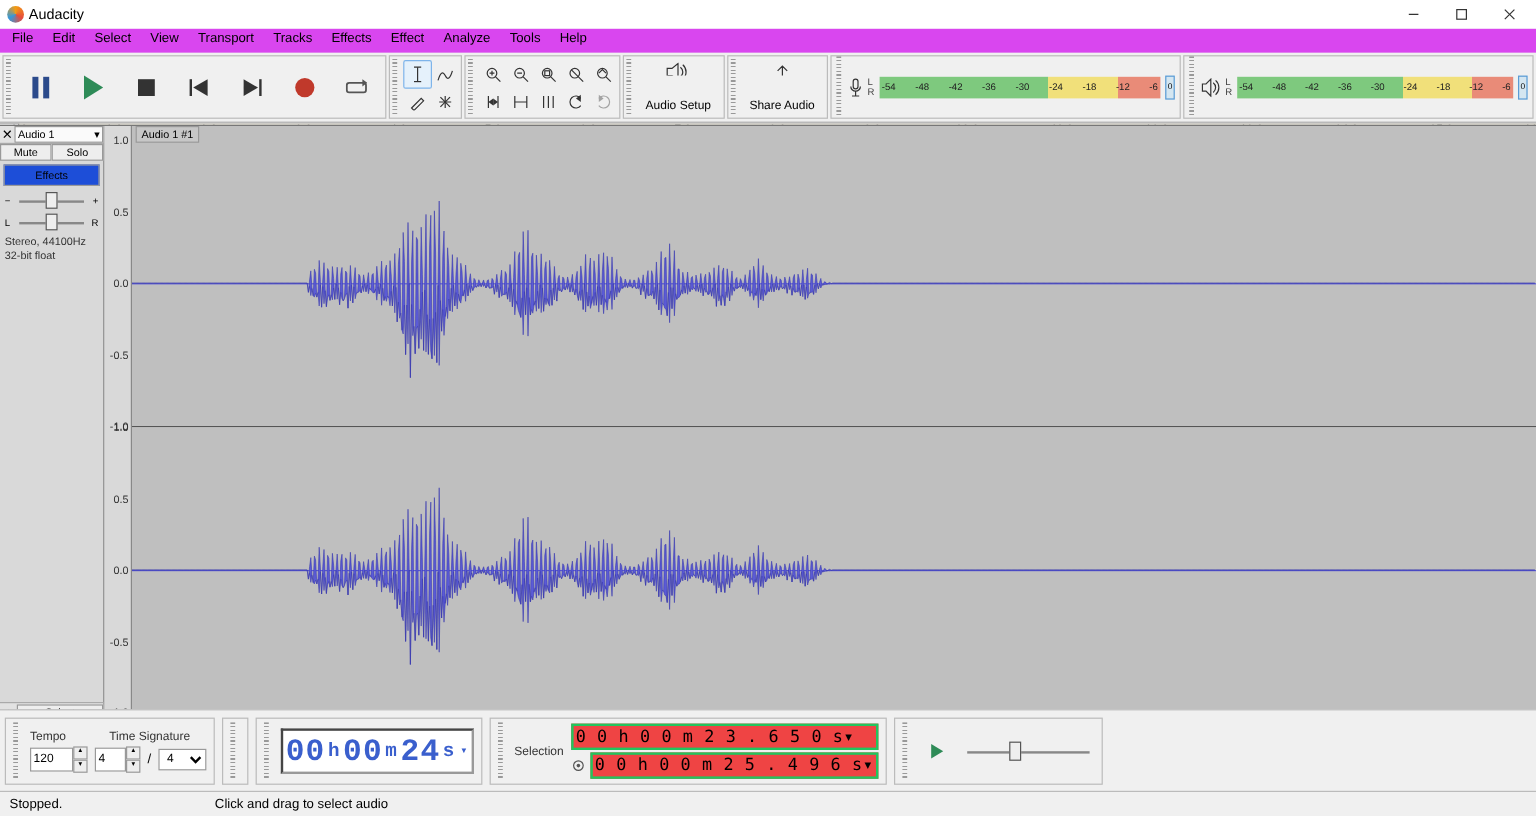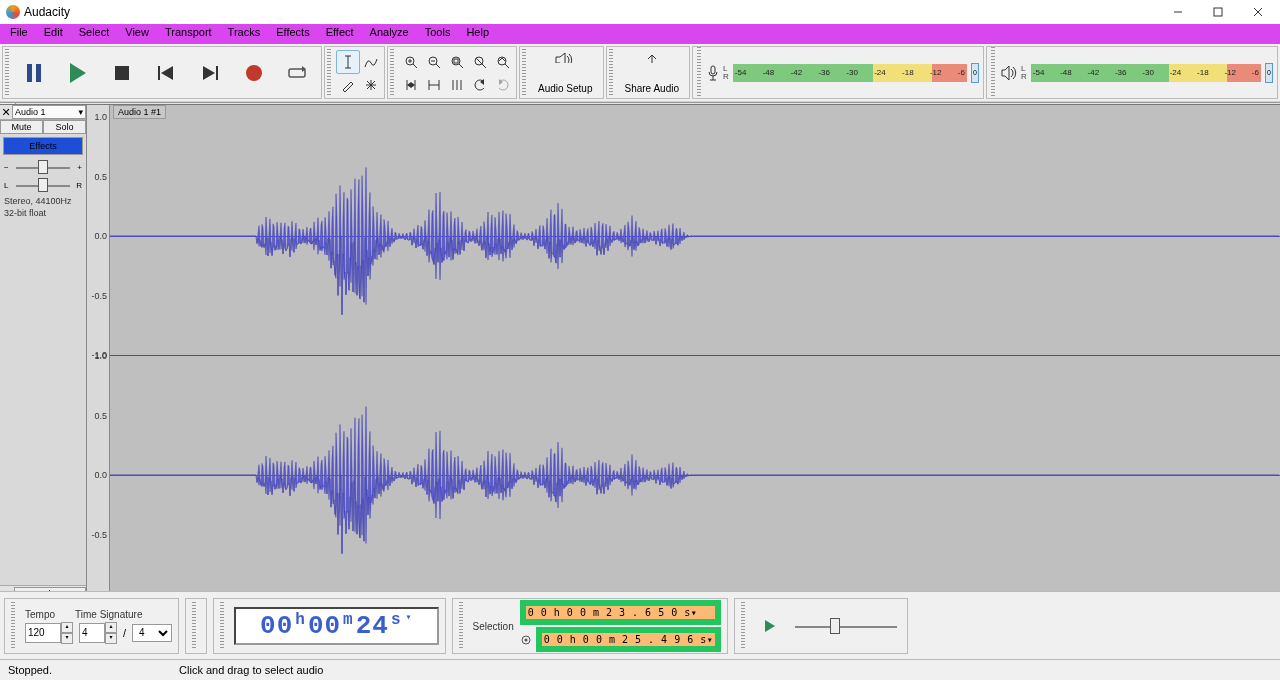--- a/index.html
+++ b/index.html
@@ -58,23 +58,23 @@
 
 .bottom-bars{position:absolute;bottom:20px;left:0;right:0;height:60px;background:#f0f0f0;border-top:1px solid #bbb;display:flex;align-items:center;gap:6px;padding:4px}
 .bb-group{border:1px solid #bbb;background:#f0f0f0;padding:3px 6px;display:flex;align-items:center;gap:6px;height:48px;position:relative}
 .bb-group .grip{width:4px;align-self:stretch;background:repeating-linear-gradient(180deg,#999 0,#999 1px,transparent 1px,transparent 3px);margin-right:4px}
 .bb-label{font-size:10px;color:#333}
 input.num,select.sel{font-size:10px;height:18px;border:1px solid #999;background:#fff;padding:0 2px}
 .spinner{display:flex;align-items:center}
 .spinner input{width:30px}
 .spinner .arrows{display:flex;flex-direction:column;width:12px}
 .spinner .arrows div{height:9px;border:1px solid #999;background:#eee;font-size:6px;line-height:6px;text-align:center;cursor:pointer}
-.big-time{font-family:"Courier New",monospace;font-size:26px;font-weight:bold;color:#3a5fcd;background:#fff;border:2px inset #999;padding:2px 24px;letter-spacing:1px;display:flex;align-items:flex-start}
+.big-time{font-family:"Courier New",monospace;font-size:26px;font-weight:bold;color:#3a5fcd;background:#fff;border:2px inset #999;padding:2px 2px;letter-spacing:1px;display:flex;align-items:center}
 .big-time .unit{font-size:16px;margin:0 2px}
-.sel-box{border:6px solid #22c55e;background:#fdba74;font-family:monospace;font-size:10px;padding:1px 2px;letter-spacing:0.5px}
+.sel-box{border:2px solid #22c55e;background:#ef4444;font-family:monospace;font-size:14px;padding:1px 2px;letter-spacing:0.5px}
 .statusbar{position:absolute;bottom:0;left:0;right:0;height:20px;background:#f0f0f0;border-top:1px solid #bbb;display:flex;align-items:center;padding:0 8px;gap:30px;font-size:11px}
 
 .play-tri{width:0;height:0;border-top:10px solid transparent;border-bottom:10px solid transparent;border-left:16px solid #2e8b57}
 .pause-bars{display:flex;gap:4px}
 .pause-bars div{width:5px;height:18px;background:#2b4a8b}
 .stop-sq{width:14px;height:14px;background:#333}
 .rec-dot{width:16px;height:16px;border-radius:50%;background:#c0392b}
 .play-tri-sm{width:0;height:0;border-top:6px solid transparent;border-bottom:6px solid transparent;border-left:10px solid #2e8b57}
 .slider-h{position:relative;width:110px;height:14px;display:flex;align-items:center}
 .slider-h .rail{position:absolute;left:4px;right:4px;top:50%;height:2px;background:#888}
@@ -430,21 +430,21 @@
           <path d="M0 119 L0 119.0 L1 119.0 L2 119.0 L3 119.0 L4 119.0 L5 119.0 L6 119.0 L7 119.0 L8 119.0 L9 119.0 L10 119.0 L11 119.0 L12 119.0 L13 119.0 L14 119.0 L15 119.0 L16 119.0 L17 119.0 L18 119.0 L19 119.0 L20 119.0 L21 119.0 L22 119.0 L23 119.0 L24 119.0 L25 119.0 L26 119.0 L27 119.0 L28 119.0 L29 119.0 L30 119.0 L31 119.0 L32 119.0 L33 119.0 L34 119.0 L35 119.0 L36 119.0 L37 119.0 L38 119.0 L39 119.0 L40 119.0 L41 119.0 L42 119.0 L43 119.0 L44 119.0 L45 119.0 L46 119.0 L47 119.0 L48 119.0 L49 119.0 L50 119.0 L51 119.0 L52 119.0 L53 119.0 L54 119.0 L55 119.0 L56 119.0 L57 119.0 L58 119.0 L59 119.0 L60 119.0 L61 119.0 L62 119.0 L63 119.0 L64 119.0 L65 119.0 L66 119.0 L67 119.0 L68 119.0 L69 119.0 L70 119.0 L71 119.0 L72 119.0 L73 119.0 L74 119.0 L75 119.0 L76 119.0 L77 119.0 L78 119.0 L79 119.0 L80 119.0 L81 119.0 L82 119.0 L83 119.0 L84 119.0 L85 119.0 L86 119.0 L87 119.0 L88 119.0 L89 119.0 L90 119.0 L91 119.0 L92 119.0 L93 119.0 L94 119.0 L95 119.0 L96 119.0 L97 119.0 L98 119.0 L99 119.0 L100 119.0 L101 119.0 L102 119.0 L103 119.0 L104 119.0 L105 119.0 L106 119.0 L107 119.0 L108 119.0 L109 119.0 L110 119.0 L111 119.0 L112 119.0 L113 119.0 L114 119.0 L115 119.0 L116 119.0 L117 119.0 L118 119.0 L119 119.0 L120 119.0 L121 119.0 L122 119.0 L123 119.0 L124 119.0 L125 119.0 L126 119.0 L127 119.0 L128 119.0 L129 119.0 L130 119.0 L131 119.0 L132 119.0 L133 119.0 L134 119.0 L135 119.0 L136 119.0 L137 119.0 L138 119.0 L139 119.0 L140 119.0 L141 119.0 L142 119.0 L143 119.0 L144 119.0 L145 119.0 L146 119.0 L147 126.6 L148 116.3 L149 108.7 L150 123.4 L151 129.4 L152 107.4 L153 110.6 L154 130.6 L155 126.7 L156 100.0 L157 117.4 L158 139.0 L159 116.2 L160 101.9 L161 125.2 L162 138.6 L163 106.8 L164 109.3 L165 133.3 L166 128.6 L167 105.1 L168 115.0 L169 132.5 L170 119.4 L171 105.7 L172 122.8 L173 136.9 L174 111.3 L175 105.9 L176 133.7 L177 131.9 L178 108.9 L179 110.6 L180 139.8 L181 121.7 L182 104.2 L183 120.6 L184 135.4 L185 115.9 L186 106.0 L187 127.3 L188 126.8 L189 111.6 L190 113.1 L191 127.1 L192 121.3 L193 112.0 L194 118.5 L195 126.1 L196 117.6 L197 110.2 L198 123.0 L199 124.5 L200 112.1 L201 110.9 L202 126.8 L203 123.8 L204 104.9 L205 116.0 L206 127.9 L207 118.3 L208 100.6 L209 123.2 L210 133.4 L211 107.8 L212 103.9 L213 129.7 L214 131.1 L215 100.2 L216 112.2 L217 138.0 L218 121.3 L219 94.3 L220 122.5 L221 151.2 L222 103.2 L223 89.8 L224 143.9 L225 158.1 L226 76.7 L227 100.8 L228 178.5 L229 137.2 L230 68.4 L231 119.1 L232 197.7 L233 101.3 L234 75.3 L235 155.0 L236 177.8 L237 80.9 L238 83.1 L239 173.3 L240 140.7 L241 72.3 L242 111.6 L243 175.0 L244 113.2 L245 61.7 L246 145.2 L247 178.3 L248 88.9 L249 62.4 L250 182.0 L251 148.4 L252 58.7 L253 94.7 L254 185.2 L255 120.8 L256 50.5 L257 133.4 L258 159.0 L259 97.0 L260 75.5 L261 146.8 L262 138.9 L263 89.5 L264 105.8 L265 142.1 L266 123.2 L267 95.2 L268 120.6 L269 137.9 L270 111.2 L271 97.5 L272 128.1 L273 133.5 L274 102.4 L275 109.3 L276 129.6 L277 124.6 L278 103.9 L279 118.3 L280 129.6 L281 117.0 L282 111.1 L283 121.4 L284 125.1 L285 115.0 L286 116.3 L287 122.4 L288 120.8 L289 116.1 L290 118.4 L291 121.9 L292 118.9 L293 116.3 L294 120.0 L295 123.0 L296 116.9 L297 116.1 L298 123.2 L299 122.8 L300 115.0 L301 116.4 L302 128.2 L303 120.0 L304 111.6 L305 120.6 L306 131.0 L307 115.6 L308 108.1 L309 128.2 L310 128.3 L311 109.3 L312 111.5 L313 132.3 L314 122.7 L315 103.4 L316 118.8 L317 138.6 L318 114.1 L319 92.6 L320 133.7 L321 136.7 L322 96.2 L323 93.3 L324 147.5 L325 131.2 L326 76.0 L327 112.0 L328 145.3 L329 115.2 L330 74.9 L331 130.9 L332 145.5 L333 97.0 L334 94.0 L335 137.4 L336 133.8 L337 95.6 L338 112.3 L339 140.1 L340 120.3 L341 94.5 L342 122.9 L343 142.4 L344 106.7 L345 101.1 L346 131.8 L347 136.0 L348 99.9 L349 113.3 L350 137.4 L351 123.1 L352 105.0 L353 119.7 L354 133.9 L355 115.1 L356 112.5 L357 124.3 L358 126.2 L359 113.8 L360 115.4 L361 124.7 L362 120.9 L363 113.8 L364 118.4 L365 126.4 L366 117.8 L367 111.6 L368 123.5 L369 128.8 L370 114.0 L371 109.1 L372 133.3 L373 125.8 L374 104.6 L375 113.5 L376 140.9 L377 118.8 L378 95.0 L379 126.3 L380 138.1 L381 108.2 L382 98.0 L383 135.9 L384 130.0 L385 100.3 L386 111.3 L387 137.4 L388 121.7 L389 94.9 L390 122.0 L391 136.9 L392 109.0 L393 93.6 L394 131.9 L395 135.0 L396 96.6 L397 106.5 L398 131.8 L399 125.3 L400 97.1 L401 118.6 L402 132.8 L403 115.3 L404 107.4 L405 122.5 L406 126.7 L407 113.4 L408 115.3 L409 123.3 L410 120.9 L411 115.5 L412 118.4 L413 122.7 L414 118.7 L415 115.9 L416 120.2 L417 123.1 L418 116.5 L419 116.6 L420 123.4 L421 122.8 L422 114.3 L423 116.8 L424 128.7 L425 119.6 L426 112.0 L427 121.3 L428 131.8 L429 114.5 L430 108.5 L431 129.0 L432 128.5 L433 108.6 L434 112.4 L435 132.1 L436 122.3 L437 101.3 L438 120.0 L439 141.3 L440 113.3 L441 92.6 L442 135.8 L443 136.8 L444 98.1 L445 97.5 L446 146.1 L447 126.7 L448 86.1 L449 115.4 L450 140.2 L451 115.2 L452 91.8 L453 127.7 L454 132.5 L455 107.1 L456 107.3 L457 128.8 L458 124.7 L459 109.9 L460 116.6 L461 127.3 L462 119.0 L463 109.7 L464 120.7 L465 126.1 L466 114.6 L467 113.4 L468 122.7 L469 123.8 L470 112.2 L471 117.0 L472 125.9 L473 120.4 L474 110.9 L475 119.8 L476 129.5 L477 114.9 L478 111.5 L479 125.6 L480 128.5 L481 109.9 L482 113.1 L483 129.8 L484 122.8 L485 106.1 L486 118.4 L487 138.3 L488 115.1 L489 104.1 L490 129.4 L491 137.4 L492 109.4 L493 106.3 L494 137.8 L495 126.2 L496 107.0 L497 115.8 L498 133.8 L499 118.4 L500 108.8 L501 122.4 L502 125.6 L503 115.8 L504 114.2 L505 123.0 L506 121.3 L507 115.2 L508 117.5 L509 123.7 L510 119.4 L511 111.9 L512 120.4 L513 125.2 L514 114.7 L515 107.9 L516 126.4 L517 126.6 L518 104.8 L519 110.8 L520 129.3 L521 123.0 L522 98.5 L523 119.5 L524 132.7 L525 113.8 L526 104.2 L527 124.5 L528 129.0 L529 110.3 L530 113.4 L531 126.1 L532 121.8 L533 111.7 L534 118.3 L535 126.1 L536 118.0 L537 113.4 L538 121.0 L539 124.8 L540 115.3 L541 116.5 L542 123.7 L543 122.5 L544 113.9 L545 117.5 L546 127.4 L547 119.1 L548 113.6 L549 121.3 L550 129.0 L551 114.7 L552 111.7 L553 126.5 L554 125.4 L555 111.4 L556 115.2 L557 129.5 L558 120.7 L559 107.7 L560 120.4 L561 132.5 L562 115.8 L563 106.5 L564 127.7 L565 126.9 L566 111.2 L567 112.1 L568 128.3 L569 120.6 L570 111.0 L571 118.6 L572 123.7 L573 118.2 L574 115.0 L575 120.4 L576 120.4 L577 117.8 L578 118.1 L579 119.8 L580 119.3 L581 118.4 L582 118.9 L583 119.3 L584 119.0 L585 119.0 L586 119.0 L587 119.0 L588 119.0 L589 119.0 L590 119.0 L591 119.0 L592 119.0 L593 119.0 L594 119.0 L595 119.0 L596 119.0 L597 119.0 L598 119.0 L599 119.0 L600 119.0 L601 119.0 L602 119.0 L603 119.0 L604 119.0 L605 119.0 L606 119.0 L607 119.0 L608 119.0 L609 119.0 L610 119.0 L611 119.0 L612 119.0 L613 119.0 L614 119.0 L615 119.0 L616 119.0 L617 119.0 L618 119.0 L619 119.0 L620 119.0 L621 119.0 L622 119.0 L623 119.0 L624 119.0 L625 119.0 L626 119.0 L627 119.0 L628 119.0 L629 119.0 L630 119.0 L631 119.0 L632 119.0 L633 119.0 L634 119.0 L635 119.0 L636 119.0 L637 119.0 L638 119.0 L639 119.0 L640 119.0 L641 119.0 L642 119.0 L643 119.0 L644 119.0 L645 119.0 L646 119.0 L647 119.0 L648 119.0 L649 119.0 L650 119.0 L651 119.0 L652 119.0 L653 119.0 L654 119.0 L655 119.0 L656 119.0 L657 119.0 L658 119.0 L659 119.0 L660 119.0 L661 119.0 L662 119.0 L663 119.0 L664 119.0 L665 119.0 L666 119.0 L667 119.0 L668 119.0 L669 119.0 L670 119.0 L671 119.0 L672 119.0 L673 119.0 L674 119.0 L675 119.0 L676 119.0 L677 119.0 L678 119.0 L679 119.0 L680 119.0 L681 119.0 L682 119.0 L683 119.0 L684 119.0 L685 119.0 L686 119.0 L687 119.0 L688 119.0 L689 119.0 L690 119.0 L691 119.0 L692 119.0 L693 119.0 L694 119.0 L695 119.0 L696 119.0 L697 119.0 L698 119.0 L699 119.0 L700 119.0 L701 119.0 L702 119.0 L703 119.0 L704 119.0 L705 119.0 L706 119.0 L707 119.0 L708 119.0 L709 119.0 L710 119.0 L711 119.0 L712 119.0 L713 119.0 L714 119.0 L715 119.0 L716 119.0 L717 119.0 L718 119.0 L719 119.0 L720 119.0 L721 119.0 L722 119.0 L723 119.0 L724 119.0 L725 119.0 L726 119.0 L727 119.0 L728 119.0 L729 119.0 L730 119.0 L731 119.0 L732 119.0 L733 119.0 L734 119.0 L735 119.0 L736 119.0 L737 119.0 L738 119.0 L739 119.0 L740 119.0 L741 119.0 L742 119.0 L743 119.0 L744 119.0 L745 119.0 L746 119.0 L747 119.0 L748 119.0 L749 119.0 L750 119.0 L751 119.0 L752 119.0 L753 119.0 L754 119.0 L755 119.0 L756 119.0 L757 119.0 L758 119.0 L759 119.0 L760 119.0 L761 119.0 L762 119.0 L763 119.0 L764 119.0 L765 119.0 L766 119.0 L767 119.0 L768 119.0 L769 119.0 L770 119.0 L771 119.0 L772 119.0 L773 119.0 L774 119.0 L775 119.0 L776 119.0 L777 119.0 L778 119.0 L779 119.0 L780 119.0 L781 119.0 L782 119.0 L783 119.0 L784 119.0 L785 119.0 L786 119.0 L787 119.0 L788 119.0 L789 119.0 L790 119.0 L791 119.0 L792 119.0 L793 119.0 L794 119.0 L795 119.0 L796 119.0 L797 119.0 L798 119.0 L799 119.0 L800 119.0 L801 119.0 L802 119.0 L803 119.0 L804 119.0 L805 119.0 L806 119.0 L807 119.0 L808 119.0 L809 119.0 L810 119.0 L811 119.0 L812 119.0 L813 119.0 L814 119.0 L815 119.0 L816 119.0 L817 119.0 L818 119.0 L819 119.0 L820 119.0 L821 119.0 L822 119.0 L823 119.0 L824 119.0 L825 119.0 L826 119.0 L827 119.0 L828 119.0 L829 119.0 L830 119.0 L831 119.0 L832 119.0 L833 119.0 L834 119.0 L835 119.0 L836 119.0 L837 119.0 L838 119.0 L839 119.0 L840 119.0 L841 119.0 L842 119.0 L843 119.0 L844 119.0 L845 119.0 L846 119.0 L847 119.0 L848 119.0 L849 119.0 L850 119.0 L851 119.0 L852 119.0 L853 119.0 L854 119.0 L855 119.0 L856 119.0 L857 119.0 L858 119.0 L859 119.0 L860 119.0 L861 119.0 L862 119.0 L863 119.0 L864 119.0 L865 119.0 L866 119.0 L867 119.0 L868 119.0 L869 119.0 L870 119.0 L871 119.0 L872 119.0 L873 119.0 L874 119.0 L875 119.0 L876 119.0 L877 119.0 L878 119.0 L879 119.0 L880 119.0 L881 119.0 L882 119.0 L883 119.0 L884 119.0 L885 119.0 L886 119.0 L887 119.0 L888 119.0 L889 119.0 L890 119.0 L891 119.0 L892 119.0 L893 119.0 L894 119.0 L895 119.0 L896 119.0 L897 119.0 L898 119.0 L899 119.0 L900 119.0 L901 119.0 L902 119.0 L903 119.0 L904 119.0 L905 119.0 L906 119.0 L907 119.0 L908 119.0 L909 119.0 L910 119.0 L911 119.0 L912 119.0 L913 119.0 L914 119.0 L915 119.0 L916 119.0 L917 119.0 L918 119.0 L919 119.0 L920 119.0 L921 119.0 L922 119.0 L923 119.0 L924 119.0 L925 119.0 L926 119.0 L927 119.0 L928 119.0 L929 119.0 L930 119.0 L931 119.0 L932 119.0 L933 119.0 L934 119.0 L935 119.0 L936 119.0 L937 119.0 L938 119.0 L939 119.0 L940 119.0 L941 119.0 L942 119.0 L943 119.0 L944 119.0 L945 119.0 L946 119.0 L947 119.0 L948 119.0 L949 119.0 L950 119.0 L951 119.0 L952 119.0 L953 119.0 L954 119.0 L955 119.0 L956 119.0 L957 119.0 L958 119.0 L959 119.0 L960 119.0 L961 119.0 L962 119.0 L963 119.0 L964 119.0 L965 119.0 L966 119.0 L967 119.0 L968 119.0 L969 119.0 L970 119.0 L971 119.0 L972 119.0 L973 119.0 L974 119.0 L975 119.0 L976 119.0 L977 119.0 L978 119.0 L979 119.0 L980 119.0 L981 119.0 L982 119.0 L983 119.0 L984 119.0 L985 119.0 L986 119.0 L987 119.0 L988 119.0 L989 119.0 L990 119.0 L991 119.0 L992 119.0 L993 119.0 L994 119.0 L995 119.0 L996 119.0 L997 119.0 L998 119.0 L999 119.0 L1000 119.0 L1001 119.0 L1002 119.0 L1003 119.0 L1004 119.0 L1005 119.0 L1006 119.0 L1007 119.0 L1008 119.0 L1009 119.0 L1010 119.0 L1011 119.0 L1012 119.0 L1013 119.0 L1014 119.0 L1015 119.0 L1016 119.0 L1017 119.0 L1018 119.0 L1019 119.0 L1020 119.0 L1021 119.0 L1022 119.0 L1023 119.0 L1024 119.0 L1025 119.0 L1026 119.0 L1027 119.0 L1028 119.0 L1029 119.0 L1030 119.0 L1031 119.0 L1032 119.0 L1033 119.0 L1034 119.0 L1035 119.0 L1036 119.0 L1037 119.0 L1038 119.0 L1039 119.0 L1040 119.0 L1041 119.0 L1042 119.0 L1043 119.0 L1044 119.0 L1045 119.0 L1046 119.0 L1047 119.0 L1048 119.0 L1049 119.0 L1050 119.0 L1051 119.0 L1052 119.0 L1053 119.0 L1054 119.0 L1055 119.0 L1056 119.0 L1057 119.0 L1058 119.0 L1059 119.0 L1060 119.0 L1061 119.0 L1062 119.0 L1063 119.0 L1064 119.0 L1065 119.0 L1066 119.0 L1067 119.0 L1068 119.0 L1069 119.0 L1070 119.0 L1071 119.0 L1072 119.0 L1073 119.0 L1074 119.0 L1075 119.0 L1076 119.0 L1077 119.0 L1078 119.0 L1079 119.0 L1080 119.0 L1081 119.0 L1082 119.0 L1083 119.0 L1084 119.0 L1085 119.0 L1086 119.0 L1087 119.0 L1088 119.0 L1089 119.0 L1090 119.0 L1091 119.0 L1092 119.0 L1093 119.0 L1094 119.0 L1095 119.0 L1096 119.0 L1097 119.0 L1098 119.0 L1099 119.0 L1100 119.0 L1101 119.0 L1102 119.0 L1103 119.0 L1104 119.0 L1105 119.0 L1106 119.0 L1107 119.0 L1108 119.0 L1109 119.0 L1110 119.0 L1111 119.0 L1112 119.0 L1113 119.0 L1114 119.0 L1115 119.0 L1116 119.0 L1117 119.0 L1118 119.0 L1119 119.0 L1120 119.0 L1121 119.0 L1122 119.0 L1123 119.0 L1124 119.0 L1125 119.0 L1126 119.0 L1127 119.0 L1128 119.0 L1129 119.0 L1130 119.0 L1131 119.0 L1132 119.0 L1133 119.0 L1134 119.0 L1135 119.0 L1136 119.0 L1137 119.0 L1138 119.0 L1139 119.0 L1140 119.0 L1141 119.0 L1142 119.0 L1143 119.0 L1144 119.0 L1145 119.0 L1146 119.0 L1147 119.0 L1148 119.0 L1149 119.0 L1150 119.0 L1151 119.0 L1152 119.0 L1153 119.0 L1154 119.0 L1155 119.0 L1156 119.0 L1157 119.0 L1158 119.0 L1159 119.0 L1160 119.0 L1161 119.0 L1162 119.0 L1163 119.0 L1164 119.0 L1165 119.0 L1166 119.0 L1167 119.0 L1168 119.0 L1169 119.0 L1169 119.0 L1168 119.0 L1167 119.0 L1166 119.0 L1165 119.0 L1164 119.0 L1163 119.0 L1162 119.0 L1161 119.0 L1160 119.0 L1159 119.0 L1158 119.0 L1157 119.0 L1156 119.0 L1155 119.0 L1154 119.0 L1153 119.0 L1152 119.0 L1151 119.0 L1150 119.0 L1149 119.0 L1148 119.0 L1147 119.0 L1146 119.0 L1145 119.0 L1144 119.0 L1143 119.0 L1142 119.0 L1141 119.0 L1140 119.0 L1139 119.0 L1138 119.0 L1137 119.0 L1136 119.0 L1135 119.0 L1134 119.0 L1133 119.0 L1132 119.0 L1131 119.0 L1130 119.0 L1129 119.0 L1128 119.0 L1127 119.0 L1126 119.0 L1125 119.0 L1124 119.0 L1123 119.0 L1122 119.0 L1121 119.0 L1120 119.0 L1119 119.0 L1118 119.0 L1117 119.0 L1116 119.0 L1115 119.0 L1114 119.0 L1113 119.0 L1112 119.0 L1111 119.0 L1110 119.0 L1109 119.0 L1108 119.0 L1107 119.0 L1106 119.0 L1105 119.0 L1104 119.0 L1103 119.0 L1102 119.0 L1101 119.0 L1100 119.0 L1099 119.0 L1098 119.0 L1097 119.0 L1096 119.0 L1095 119.0 L1094 119.0 L1093 119.0 L1092 119.0 L1091 119.0 L1090 119.0 L1089 119.0 L1088 119.0 L1087 119.0 L1086 119.0 L1085 119.0 L1084 119.0 L1083 119.0 L1082 119.0 L1081 119.0 L1080 119.0 L1079 119.0 L1078 119.0 L1077 119.0 L1076 119.0 L1075 119.0 L1074 119.0 L1073 119.0 L1072 119.0 L1071 119.0 L1070 119.0 L1069 119.0 L1068 119.0 L1067 119.0 L1066 119.0 L1065 119.0 L1064 119.0 L1063 119.0 L1062 119.0 L1061 119.0 L1060 119.0 L1059 119.0 L1058 119.0 L1057 119.0 L1056 119.0 L1055 119.0 L1054 119.0 L1053 119.0 L1052 119.0 L1051 119.0 L1050 119.0 L1049 119.0 L1048 119.0 L1047 119.0 L1046 119.0 L1045 119.0 L1044 119.0 L1043 119.0 L1042 119.0 L1041 119.0 L1040 119.0 L1039 119.0 L1038 119.0 L1037 119.0 L1036 119.0 L1035 119.0 L1034 119.0 L1033 119.0 L1032 119.0 L1031 119.0 L1030 119.0 L1029 119.0 L1028 119.0 L1027 119.0 L1026 119.0 L1025 119.0 L1024 119.0 L1023 119.0 L1022 119.0 L1021 119.0 L1020 119.0 L1019 119.0 L1018 119.0 L1017 119.0 L1016 119.0 L1015 119.0 L1014 119.0 L1013 119.0 L1012 119.0 L1011 119.0 L1010 119.0 L1009 119.0 L1008 119.0 L1007 119.0 L1006 119.0 L1005 119.0 L1004 119.0 L1003 119.0 L1002 119.0 L1001 119.0 L1000 119.0 L999 119.0 L998 119.0 L997 119.0 L996 119.0 L995 119.0 L994 119.0 L993 119.0 L992 119.0 L991 119.0 L990 119.0 L989 119.0 L988 119.0 L987 119.0 L986 119.0 L985 119.0 L984 119.0 L983 119.0 L982 119.0 L981 119.0 L980 119.0 L979 119.0 L978 119.0 L977 119.0 L976 119.0 L975 119.0 L974 119.0 L973 119.0 L972 119.0 L971 119.0 L970 119.0 L969 119.0 L968 119.0 L967 119.0 L966 119.0 L965 119.0 L964 119.0 L963 119.0 L962 119.0 L961 119.0 L960 119.0 L959 119.0 L958 119.0 L957 119.0 L956 119.0 L955 119.0 L954 119.0 L953 119.0 L952 119.0 L951 119.0 L950 119.0 L949 119.0 L948 119.0 L947 119.0 L946 119.0 L945 119.0 L944 119.0 L943 119.0 L942 119.0 L941 119.0 L940 119.0 L939 119.0 L938 119.0 L937 119.0 L936 119.0 L935 119.0 L934 119.0 L933 119.0 L932 119.0 L931 119.0 L930 119.0 L929 119.0 L928 119.0 L927 119.0 L926 119.0 L925 119.0 L924 119.0 L923 119.0 L922 119.0 L921 119.0 L920 119.0 L919 119.0 L918 119.0 L917 119.0 L916 119.0 L915 119.0 L914 119.0 L913 119.0 L912 119.0 L911 119.0 L910 119.0 L909 119.0 L908 119.0 L907 119.0 L906 119.0 L905 119.0 L904 119.0 L903 119.0 L902 119.0 L901 119.0 L900 119.0 L899 119.0 L898 119.0 L897 119.0 L896 119.0 L895 119.0 L894 119.0 L893 119.0 L892 119.0 L891 119.0 L890 119.0 L889 119.0 L888 119.0 L887 119.0 L886 119.0 L885 119.0 L884 119.0 L883 119.0 L882 119.0 L881 119.0 L880 119.0 L879 119.0 L878 119.0 L877 119.0 L876 119.0 L875 119.0 L874 119.0 L873 119.0 L872 119.0 L871 119.0 L870 119.0 L869 119.0 L868 119.0 L867 119.0 L866 119.0 L865 119.0 L864 119.0 L863 119.0 L862 119.0 L861 119.0 L860 119.0 L859 119.0 L858 119.0 L857 119.0 L856 119.0 L855 119.0 L854 119.0 L853 119.0 L852 119.0 L851 119.0 L850 119.0 L849 119.0 L848 119.0 L847 119.0 L846 119.0 L845 119.0 L844 119.0 L843 119.0 L842 119.0 L841 119.0 L840 119.0 L839 119.0 L838 119.0 L837 119.0 L836 119.0 L835 119.0 L834 119.0 L833 119.0 L832 119.0 L831 119.0 L830 119.0 L829 119.0 L828 119.0 L827 119.0 L826 119.0 L825 119.0 L824 119.0 L823 119.0 L822 119.0 L821 119.0 L820 119.0 L819 119.0 L818 119.0 L817 119.0 L816 119.0 L815 119.0 L814 119.0 L813 119.0 L812 119.0 L811 119.0 L810 119.0 L809 119.0 L808 119.0 L807 119.0 L806 119.0 L805 119.0 L804 119.0 L803 119.0 L802 119.0 L801 119.0 L800 119.0 L799 119.0 L798 119.0 L797 119.0 L796 119.0 L795 119.0 L794 119.0 L793 119.0 L792 119.0 L791 119.0 L790 119.0 L789 119.0 L788 119.0 L787 119.0 L786 119.0 L785 119.0 L784 119.0 L783 119.0 L782 119.0 L781 119.0 L780 119.0 L779 119.0 L778 119.0 L777 119.0 L776 119.0 L775 119.0 L774 119.0 L773 119.0 L772 119.0 L771 119.0 L770 119.0 L769 119.0 L768 119.0 L767 119.0 L766 119.0 L765 119.0 L764 119.0 L763 119.0 L762 119.0 L761 119.0 L760 119.0 L759 119.0 L758 119.0 L757 119.0 L756 119.0 L755 119.0 L754 119.0 L753 119.0 L752 119.0 L751 119.0 L750 119.0 L749 119.0 L748 119.0 L747 119.0 L746 119.0 L745 119.0 L744 119.0 L743 119.0 L742 119.0 L741 119.0 L740 119.0 L739 119.0 L738 119.0 L737 119.0 L736 119.0 L735 119.0 L734 119.0 L733 119.0 L732 119.0 L731 119.0 L730 119.0 L729 119.0 L728 119.0 L727 119.0 L726 119.0 L725 119.0 L724 119.0 L723 119.0 L722 119.0 L721 119.0 L720 119.0 L719 119.0 L718 119.0 L717 119.0 L716 119.0 L715 119.0 L714 119.0 L713 119.0 L712 119.0 L711 119.0 L710 119.0 L709 119.0 L708 119.0 L707 119.0 L706 119.0 L705 119.0 L704 119.0 L703 119.0 L702 119.0 L701 119.0 L700 119.0 L699 119.0 L698 119.0 L697 119.0 L696 119.0 L695 119.0 L694 119.0 L693 119.0 L692 119.0 L691 119.0 L690 119.0 L689 119.0 L688 119.0 L687 119.0 L686 119.0 L685 119.0 L684 119.0 L683 119.0 L682 119.0 L681 119.0 L680 119.0 L679 119.0 L678 119.0 L677 119.0 L676 119.0 L675 119.0 L674 119.0 L673 119.0 L672 119.0 L671 119.0 L670 119.0 L669 119.0 L668 119.0 L667 119.0 L666 119.0 L665 119.0 L664 119.0 L663 119.0 L662 119.0 L661 119.0 L660 119.0 L659 119.0 L658 119.0 L657 119.0 L656 119.0 L655 119.0 L654 119.0 L653 119.0 L652 119.0 L651 119.0 L650 119.0 L649 119.0 L648 119.0 L647 119.0 L646 119.0 L645 119.0 L644 119.0 L643 119.0 L642 119.0 L641 119.0 L640 119.0 L639 119.0 L638 119.0 L637 119.0 L636 119.0 L635 119.0 L634 119.0 L633 119.0 L632 119.0 L631 119.0 L630 119.0 L629 119.0 L628 119.0 L627 119.0 L626 119.0 L625 119.0 L624 119.0 L623 119.0 L622 119.0 L621 119.0 L620 119.0 L619 119.0 L618 119.0 L617 119.0 L616 119.0 L615 119.0 L614 119.0 L613 119.0 L612 119.0 L611 119.0 L610 119.0 L609 119.0 L608 119.0 L607 119.0 L606 119.0 L605 119.0 L604 119.0 L603 119.0 L602 119.0 L601 119.0 L600 119.0 L599 119.0 L598 119.0 L597 119.0 L596 119.0 L595 119.0 L594 119.0 L593 119.0 L592 119.0 L591 119.0 L590 119.0 L589 119.0 L588 119.0 L587 119.0 L586 119.0 L585 119.0 L584 119.0 L583 119.3 L582 119.1 L581 119.6 L580 119.3 L579 119.8 L578 119.9 L577 120.2 L576 120.4 L575 120.4 L574 123.0 L573 119.8 L572 123.7 L571 119.4 L570 127.0 L569 120.6 L568 128.3 L567 125.9 L566 126.8 L565 126.9 L564 127.7 L563 131.5 L562 122.2 L561 132.5 L560 120.4 L559 130.3 L558 120.7 L557 129.5 L556 122.8 L555 126.6 L554 125.4 L553 126.5 L552 126.3 L551 123.3 L550 129.0 L549 121.3 L548 124.4 L547 119.1 L546 127.4 L545 120.5 L544 124.1 L543 122.5 L542 123.7 L541 121.5 L540 122.7 L539 124.8 L538 121.0 L537 124.6 L536 120.0 L535 126.1 L534 119.7 L533 126.3 L532 121.8 L531 126.1 L530 124.6 L529 127.7 L528 129.0 L527 124.5 L526 133.8 L525 124.2 L524 132.7 L523 119.5 L522 139.5 L521 123.0 L520 129.3 L519 127.2 L518 133.2 L517 126.6 L516 126.4 L515 130.1 L514 123.3 L513 125.2 L512 120.4 L511 126.1 L510 119.4 L509 123.7 L508 120.5 L507 122.8 L506 121.3 L505 123.0 L504 123.8 L503 122.2 L502 125.6 L501 122.4 L500 129.2 L499 119.6 L498 133.8 L497 122.2 L496 131.0 L495 126.2 L494 137.8 L493 131.7 L492 128.6 L491 137.4 L490 129.4 L489 133.9 L488 122.9 L487 138.3 L486 119.6 L485 131.9 L484 122.8 L483 129.8 L482 124.9 L481 128.1 L480 128.5 L479 125.6 L478 126.5 L477 123.1 L476 129.5 L475 119.8 L474 127.1 L473 120.4 L472 125.9 L471 121.0 L470 125.8 L469 123.8 L468 122.7 L467 124.6 L466 123.4 L465 126.1 L464 120.7 L463 128.3 L462 119.0 L461 127.3 L460 121.4 L459 128.1 L458 124.7 L457 128.8 L456 130.7 L455 130.9 L454 132.5 L453 127.7 L452 146.2 L451 122.8 L450 140.2 L449 122.6 L448 151.9 L447 126.7 L446 146.1 L445 140.5 L444 139.9 L443 136.8 L442 135.8 L441 145.4 L440 124.7 L439 141.3 L438 120.0 L437 136.7 L436 122.3 L435 132.1 L434 125.6 L433 129.4 L432 128.5 L431 129.0 L430 129.5 L429 123.5 L428 131.8 L427 121.3 L426 126.0 L425 119.6 L424 128.7 L423 121.2 L422 123.7 L421 122.8 L420 123.4 L419 121.4 L418 121.5 L417 123.1 L416 120.2 L415 122.1 L414 119.3 L413 122.7 L412 119.6 L411 122.5 L410 120.9 L409 123.3 L408 122.7 L407 124.6 L406 126.7 L405 122.5 L404 130.6 L403 122.7 L402 132.8 L401 119.4 L400 140.9 L399 125.3 L398 131.8 L397 131.5 L396 141.4 L395 135.0 L394 131.9 L393 144.4 L392 129.0 L391 136.9 L390 122.0 L389 143.1 L388 121.7 L387 137.4 L386 126.7 L385 137.7 L384 130.0 L383 135.9 L382 140.0 L381 129.8 L380 138.1 L379 126.3 L378 143.0 L377 119.2 L376 140.9 L375 124.5 L374 133.4 L373 125.8 L372 133.3 L371 128.9 L370 124.0 L369 128.8 L368 123.5 L367 126.4 L366 120.2 L365 126.4 L364 119.6 L363 124.2 L362 120.9 L361 124.7 L360 122.6 L359 124.2 L358 126.2 L357 124.3 L356 125.5 L355 122.9 L354 133.9 L353 119.7 L352 133.0 L351 123.1 L350 137.4 L349 124.7 L348 138.1 L347 136.0 L346 131.8 L345 136.9 L344 131.3 L343 142.4 L342 122.9 L341 143.5 L340 120.3 L339 140.1 L338 125.7 L337 142.4 L336 133.8 L335 137.4 L334 144.0 L333 141.0 L332 145.5 L331 130.9 L330 163.1 L329 122.8 L328 145.3 L327 126.0 L326 162.0 L325 131.2 L324 147.5 L323 144.7 L322 141.8 L321 136.7 L320 133.7 L319 145.4 L318 123.9 L317 138.6 L316 119.2 L315 134.6 L314 122.7 L313 132.3 L312 126.5 L311 128.7 L310 128.3 L309 128.2 L308 129.9 L307 122.4 L306 131.0 L305 120.6 L304 126.4 L303 120.0 L302 128.2 L301 121.6 L300 123.0 L299 122.8 L298 123.2 L297 121.9 L296 121.1 L295 123.0 L294 120.0 L293 121.7 L292 119.1 L291 121.9 L290 119.6 L289 121.9 L288 120.8 L287 122.4 L286 121.7 L285 123.0 L284 125.1 L283 121.4 L282 126.9 L281 121.0 L280 129.6 L279 119.7 L278 134.1 L277 124.6 L276 129.6 L275 128.7 L274 135.6 L273 133.5 L272 128.1 L271 140.5 L270 126.8 L269 137.9 L268 120.6 L267 142.8 L266 123.2 L265 142.1 L264 132.2 L263 148.5 L262 138.9 L261 146.8 L260 162.5 L259 141.0 L258 159.0 L257 133.4 L256 187.5 L255 120.8 L254 185.2 L253 143.3 L252 179.3 L251 148.4 L250 182.0 L249 175.6 L248 149.1 L247 178.3 L246 145.2 L245 176.3 L244 124.8 L243 175.0 L242 126.4 L241 165.7 L240 140.7 L239 173.3 L238 154.9 L237 157.1 L236 177.8 L235 155.0 L234 162.7 L233 136.7 L232 197.7 L231 119.1 L230 169.6 L229 137.2 L228 178.5 L227 137.2 L226 161.3 L225 158.1 L224 143.9 L223 148.2 L222 134.8 L221 151.2 L220 122.5 L219 143.7 L218 121.3 L217 138.0 L216 125.8 L215 137.8 L214 131.1 L213 129.7 L212 134.1 L211 130.2 L210 133.4 L209 123.2 L208 137.4 L207 119.7 L206 127.9 L205 122.0 L204 133.1 L203 123.8 L202 126.8 L201 127.1 L200 125.9 L199 124.5 L198 123.0 L197 127.8 L196 120.4 L195 126.1 L194 119.5 L193 126.0 L192 121.3 L191 127.1 L190 124.9 L189 126.4 L188 126.8 L187 127.3 L186 132.0 L185 122.1 L184 135.4 L183 120.6 L182 133.8 L181 121.7 L180 139.8 L179 127.4 L178 129.1 L177 131.9 L176 133.7 L175 132.1 L174 126.7 L173 136.9 L172 122.8 L171 132.3 L170 119.4 L169 132.5 L168 123.0 L167 132.9 L166 128.6 L165 133.3 L164 128.7 L163 131.2 L162 138.6 L161 125.2 L160 136.1 L159 121.8 L158 139.0 L157 120.6 L156 138.0 L155 126.7 L154 130.6 L153 127.4 L152 130.6 L151 129.4 L150 123.4 L149 129.3 L148 121.7 L147 126.6 L146 119.0 L145 119.0 L144 119.0 L143 119.0 L142 119.0 L141 119.0 L140 119.0 L139 119.0 L138 119.0 L137 119.0 L136 119.0 L135 119.0 L134 119.0 L133 119.0 L132 119.0 L131 119.0 L130 119.0 L129 119.0 L128 119.0 L127 119.0 L126 119.0 L125 119.0 L124 119.0 L123 119.0 L122 119.0 L121 119.0 L120 119.0 L119 119.0 L118 119.0 L117 119.0 L116 119.0 L115 119.0 L114 119.0 L113 119.0 L112 119.0 L111 119.0 L110 119.0 L109 119.0 L108 119.0 L107 119.0 L106 119.0 L105 119.0 L104 119.0 L103 119.0 L102 119.0 L101 119.0 L100 119.0 L99 119.0 L98 119.0 L97 119.0 L96 119.0 L95 119.0 L94 119.0 L93 119.0 L92 119.0 L91 119.0 L90 119.0 L89 119.0 L88 119.0 L87 119.0 L86 119.0 L85 119.0 L84 119.0 L83 119.0 L82 119.0 L81 119.0 L80 119.0 L79 119.0 L78 119.0 L77 119.0 L76 119.0 L75 119.0 L74 119.0 L73 119.0 L72 119.0 L71 119.0 L70 119.0 L69 119.0 L68 119.0 L67 119.0 L66 119.0 L65 119.0 L64 119.0 L63 119.0 L62 119.0 L61 119.0 L60 119.0 L59 119.0 L58 119.0 L57 119.0 L56 119.0 L55 119.0 L54 119.0 L53 119.0 L52 119.0 L51 119.0 L50 119.0 L49 119.0 L48 119.0 L47 119.0 L46 119.0 L45 119.0 L44 119.0 L43 119.0 L42 119.0 L41 119.0 L40 119.0 L39 119.0 L38 119.0 L37 119.0 L36 119.0 L35 119.0 L34 119.0 L33 119.0 L32 119.0 L31 119.0 L30 119.0 L29 119.0 L28 119.0 L27 119.0 L26 119.0 L25 119.0 L24 119.0 L23 119.0 L22 119.0 L21 119.0 L20 119.0 L19 119.0 L18 119.0 L17 119.0 L16 119.0 L15 119.0 L14 119.0 L13 119.0 L12 119.0 L11 119.0 L10 119.0 L9 119.0 L8 119.0 L7 119.0 L6 119.0 L5 119.0 L4 119.0 L3 119.0 L2 119.0 L1 119.0 L0 119.0 Z" fill="#5b5bd6" stroke="#3a3ab0" stroke-width="0.5"></path>
         </svg>
     </div>
   </div>
 </div>
 
 <div class="bottom-bars">
   <div class="bb-group">
     <div class="grip"></div>
     <div>
-      <div style="display:flex;gap:20px">
+      <div style="display:flex;gap:36px">
         <div class="bb-label">Tempo</div>
         <div class="bb-label">Time Signature</div>
       </div>
       <div style="display:flex;gap:6px;margin-top:2px;align-items:center">
         <div class="spinner">
             <input class="num" value="120" style="">
             <div class="arrows">
               <div>▴</div>
               <div>▾</div>
             </div>

